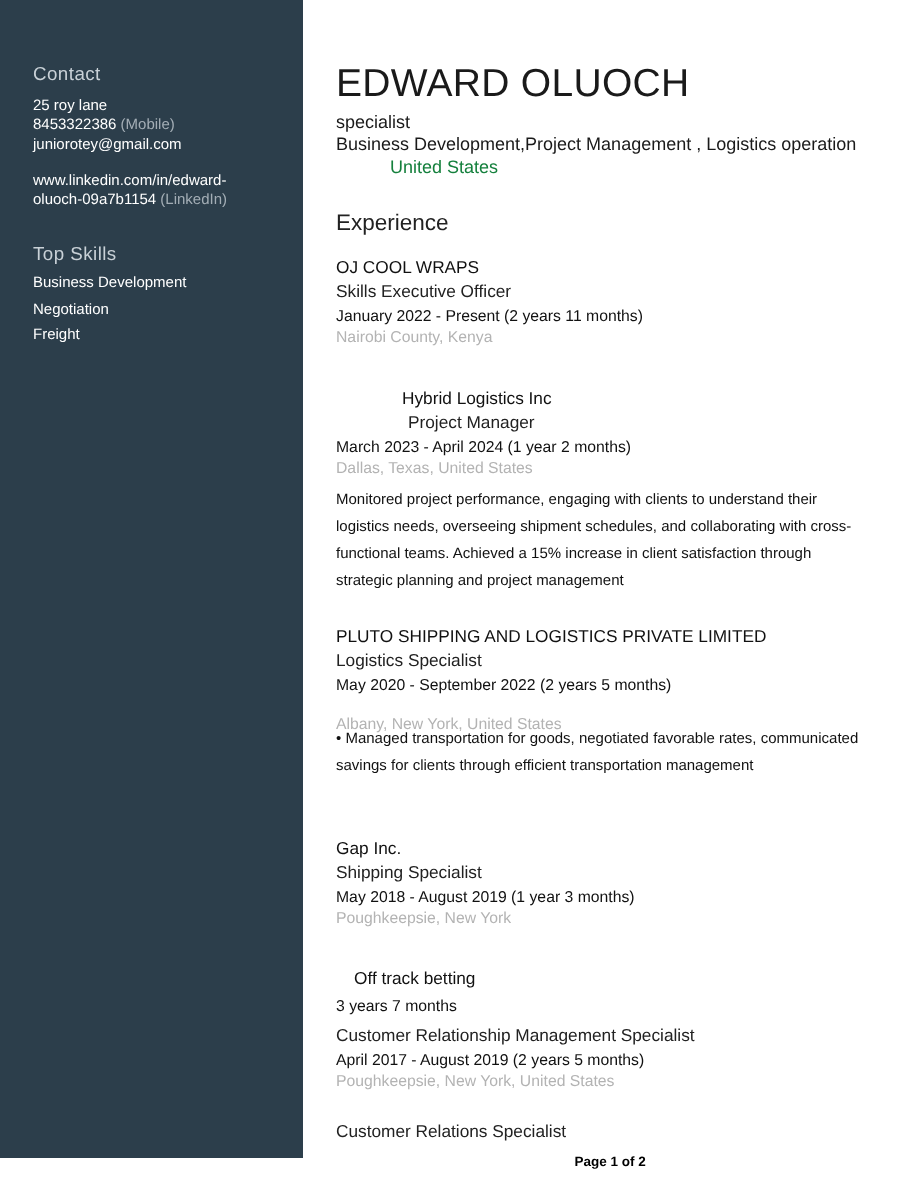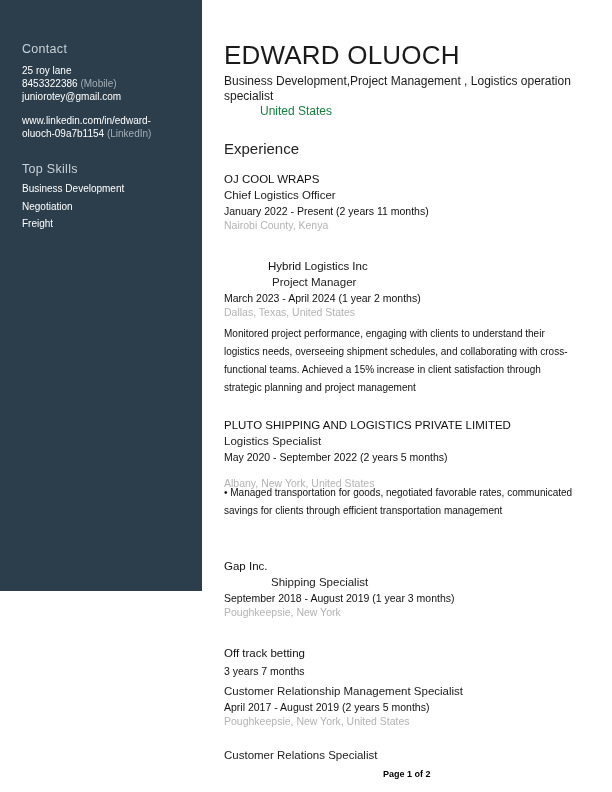--- a/index.html
+++ b/index.html
@@ -2,21 +2,21 @@
 <html><head>
 <meta charset="utf-8">
 <style>
   html, body { margin: 0; padding: 0; }
   body {
     width: 612px; height: 792px; position: relative; overflow: hidden;
     background: #ffffff;
     font-family: "Liberation Sans", sans-serif;
   }
   .sidebar {
-    position: absolute; left: 0; top: 0; width: 202px; height: 591px;
+    position: absolute; left: 0; top: 0; width: 202px; height: 772px;
     background: #2c3e4b;
   }
   .sb-abs { position: absolute; left: 22px; }
   .sb-heading { font-size: 12.5px; color: #c9d1d7; letter-spacing: 0.3px; }
   .sb-text { font-size: 10px; color: #ffffff; line-height: 13px; }
   .sb-muted { color: #a3adb5; }
   .main-abs { position: absolute; left: 224px; }
   .name { font-size: 26px; color: #1a1a1a; letter-spacing: 0.2px; }
   .headline { font-size: 12px; color: #1a1a1a; line-height: 15px; width: 370px; }
   .gray { color: #15803d; margin-left: 36px; }
@@ -47,29 +47,29 @@
     </div>
   </div>
   <div class="sb-abs sb-heading" style="top:162px;">Top Skills</div>
   <div class="sb-abs sb-text" style="top:182px;">Business Development</div>
   <div class="sb-abs sb-text" style="top:200px;">Negotiation</div>
   <div class="sb-abs sb-text" style="top:217px;">Freight</div>
 </div>
 
 <div class="main-abs name" style="top:40px;">EDWARD OLUOCH</div>
 <div class="main-abs headline" style="top:74px;">
+  <div>specialist</div>
   <div>Business Development,Project Management , Logistics operation</div>
-  <div>specialist</div>
 </div>
 <div class="main-abs headline gray" style="top:104px;">United States</div>
 
 <div class="main-abs section-title" style="top:140px;">Experience</div>
 
 <div class="main-abs company" style="top:173px;">OJ COOL WRAPS</div>
-<div class="main-abs title" style="top:189px;">Chief Logistics Officer</div>
+<div class="main-abs title" style="top:189px;">Skills Executive Officer</div>
 <div class="main-abs dates" style="top:205px;">January 2022 - Present (2 years 11 months)</div>
 <div class="main-abs loc" style="top:219px;">Nairobi County, Kenya</div>
 
 <div class="main-abs company" style="top:260px;padding-left:44px;">Hybrid Logistics Inc</div>
 <div class="main-abs title" style="top:276px;padding-left:48px;">Project Manager</div>
 <div class="main-abs dates" style="top:292px;">March 2023 - April 2024 (1 year 2 months)</div>
 <div class="main-abs loc" style="top:306px;">Dallas, Texas, United States</div>
 <div class="main-abs desc" style="top:325px;">
   <div>Monitored project performance, engaging with clients to understand their</div>
   <div>logistics needs, overseeing shipment schedules, and collaborating with cross-</div>
@@ -80,24 +80,24 @@
 <div class="main-abs company" style="top:419px;">PLUTO SHIPPING AND LOGISTICS PRIVATE LIMITED</div>
 <div class="main-abs title" style="top:435px;">Logistics Specialist</div>
 <div class="main-abs dates" style="top:451px;">May 2020 - September 2022 (2 years 5 months)</div>
 <div class="main-abs loc" style="top:477px;">Albany, New York, United States</div>
 <div class="main-abs desc" style="top:484px;">
   <div>• Managed transportation for goods, negotiated favorable rates, communicated</div>
   <div>savings for clients through efficient transportation management</div>
 </div>
 
 <div class="main-abs company" style="top:560px;">Gap Inc.</div>
-<div class="main-abs title" style="top:576px;margin-left:47px;">Shipping Specialist</div>
-<div class="main-abs dates" style="top:592px;">September 2018 - August 2019 (1 year 3 months)</div>
+<div class="main-abs title" style="top:576px;">Shipping Specialist</div>
+<div class="main-abs dates" style="top:592px;">May 2018 - August 2019 (1 year 3 months)</div>
 <div class="main-abs loc" style="top:606px;">Poughkeepsie, New York</div>
 
-<div class="main-abs company" style="top:647px;">Off track betting</div>
+<div class="main-abs company" style="top:647px;margin-left:12px;">Off track betting</div>
 <div class="main-abs dates" style="top:665px;">3 years 7 months</div>
 <div class="main-abs title" style="top:685px;">Customer Relationship Management Specialist</div>
 <div class="main-abs dates" style="top:701px;">April 2017 - August 2019 (2 years 5 months)</div>
 <div class="main-abs loc" style="top:715px;">Poughkeepsie, New York, United States</div>
 <div class="main-abs title" style="top:749px;">Customer Relations Specialist</div>
 
 <div class="footer">Page 1 of 2</div>
 
 </body></html>

